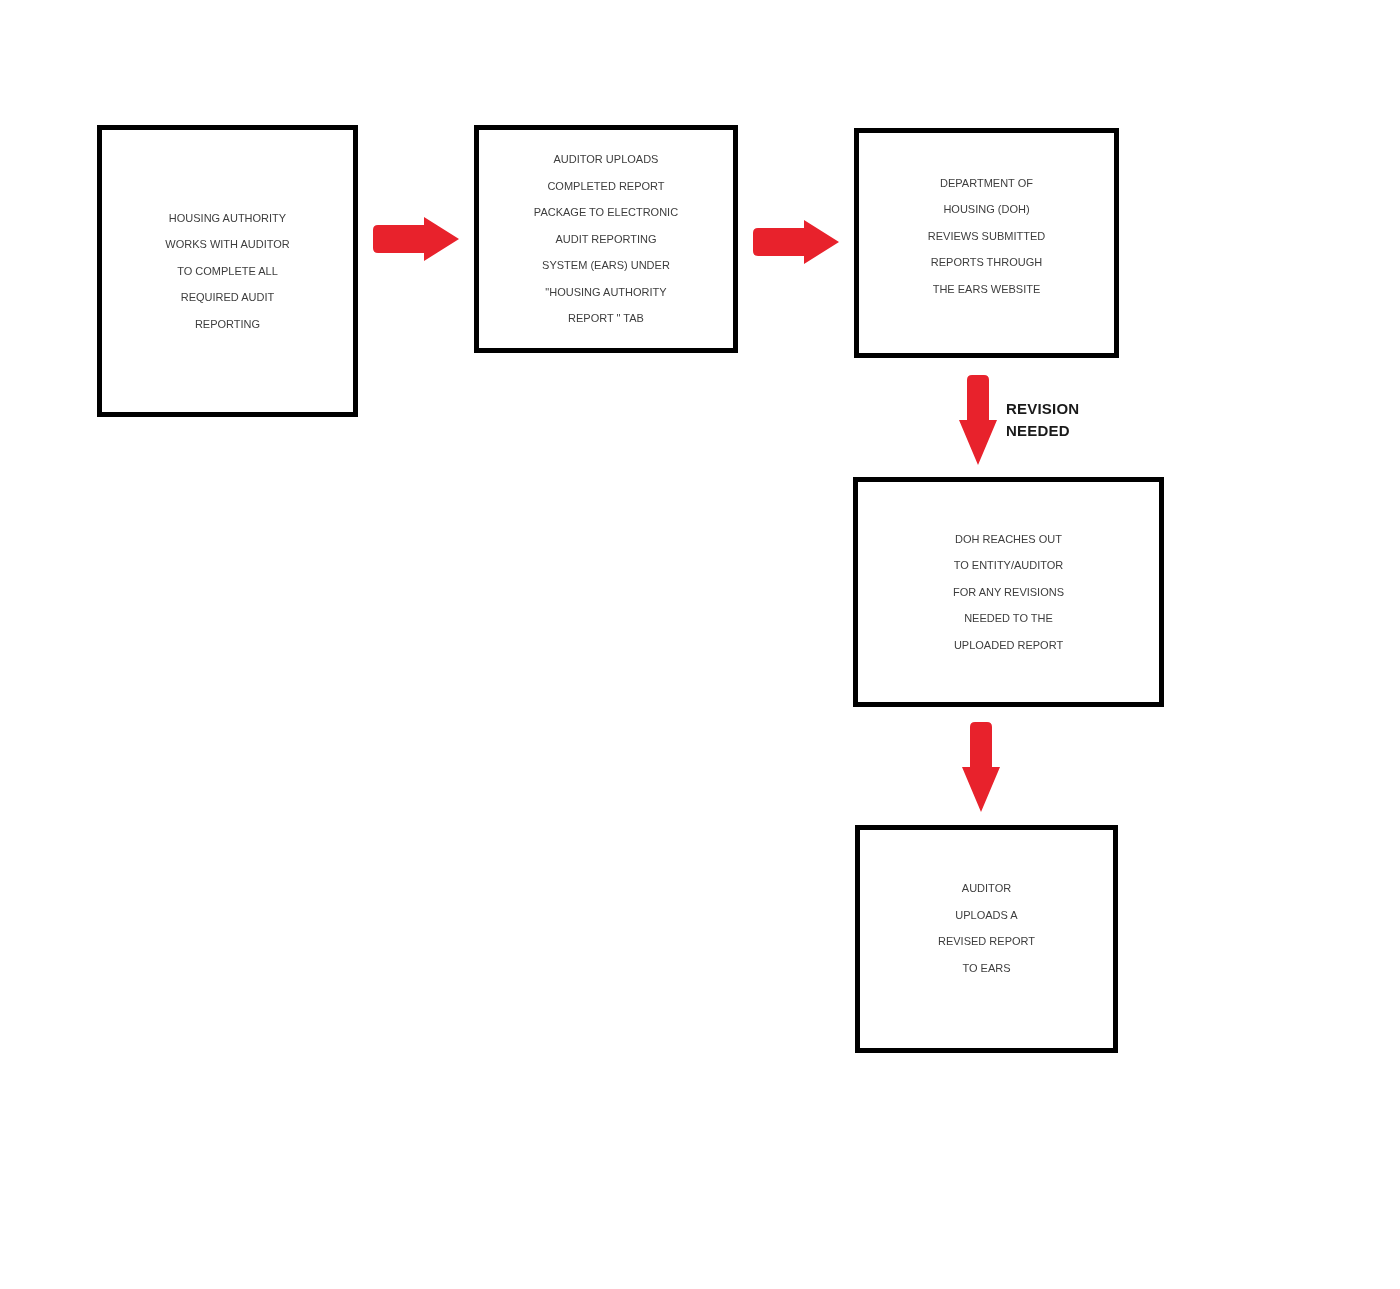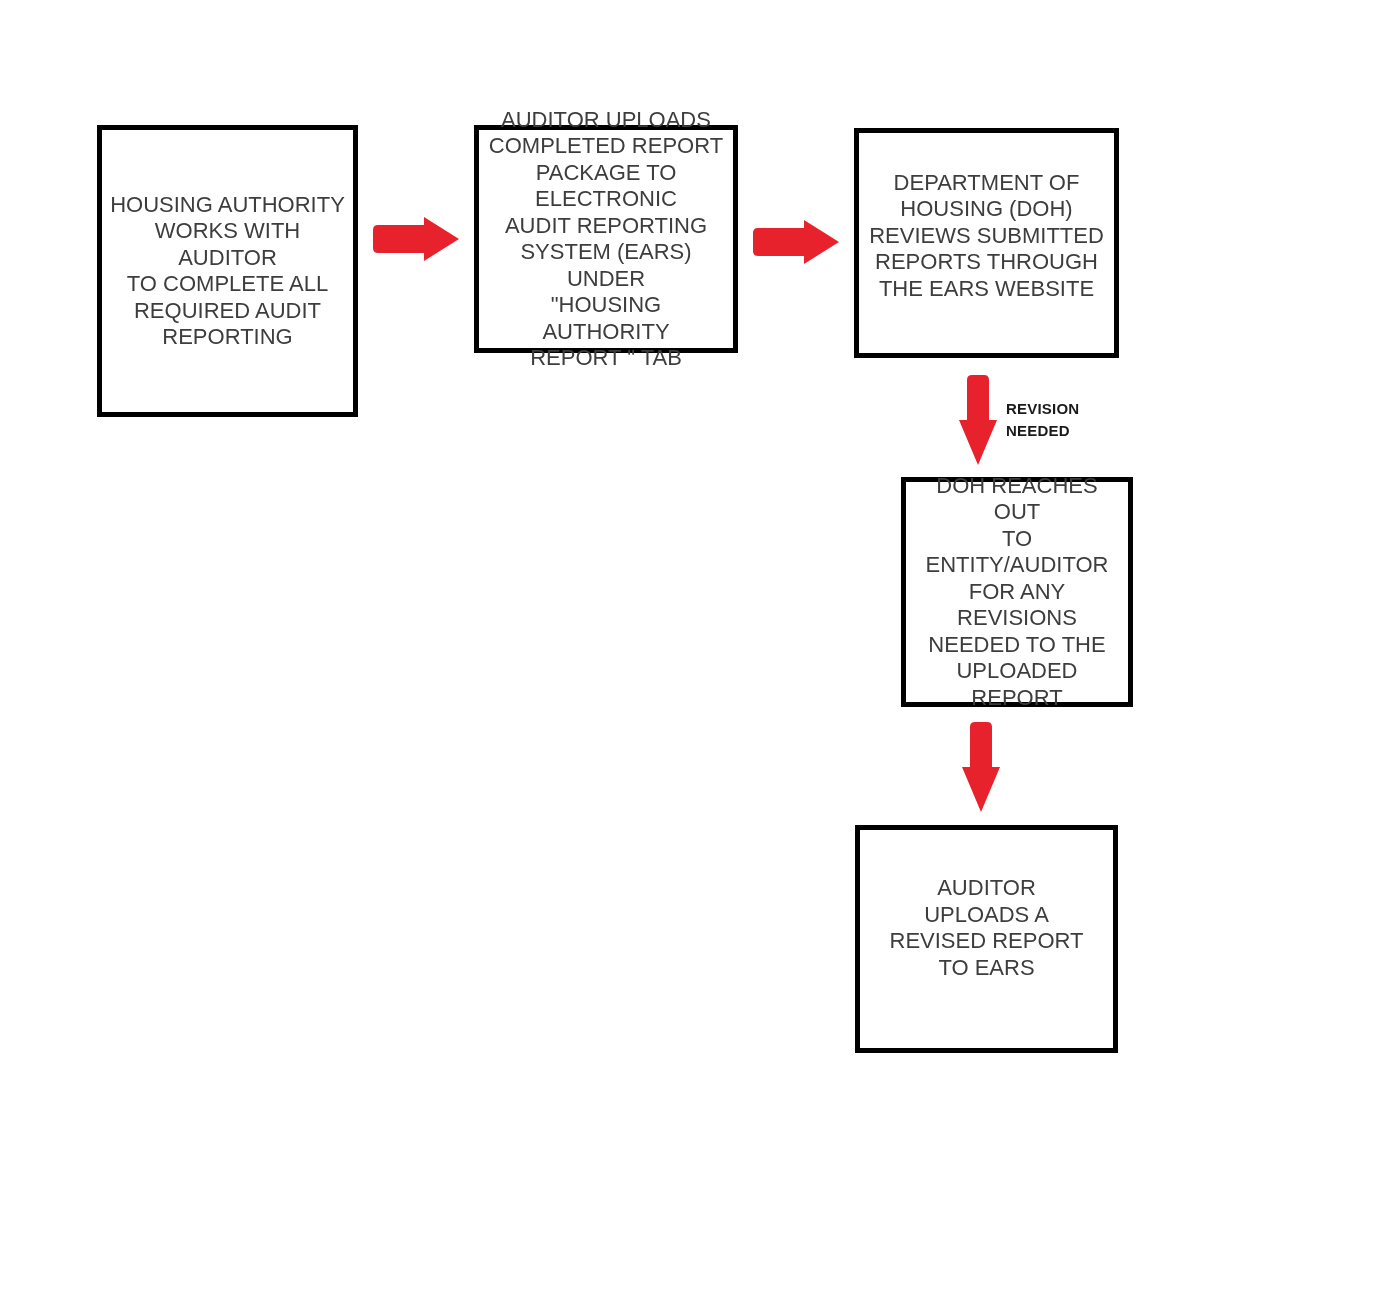--- a/index.html
+++ b/index.html
@@ -18,29 +18,29 @@
   .flow-box {
     position: absolute;
     box-sizing: border-box;
     border: 5px solid var(--box-border, #000);
     background: #ffffff;
     display: flex;
     align-items: center;
     justify-content: center;
     text-align: center;
     color: var(--box-text, #3d3d3d);
-    font-size: 22px;
+    font-size: 11px;
     line-height: 26.5px;
     white-space: pre-line;
     padding: 8px 6px;
   }
   .box-1 { left: 97px;  top: 125px; width: 261px; height: 292px; }
   .box-2 { left: 474px; top: 125px; width: 264px; height: 228px; }
   .box-3 { left: 854px; top: 128px; width: 265px; height: 230px; padding-bottom: 22px; }
-  .box-4 { left: 901px; top: 477px; width: 232px; height: 230px; }
+  .box-4 { left: 853px; top: 477px; width: 311px; height: 230px; }
   .box-5 { left: 855px; top: 825px; width: 263px; height: 228px; padding-bottom: 30px; }
   .arrow {
     position: absolute;
     display: block;
   }
   .arrow-h-1 { left: 372px; top: 216px; width: 88px; height: 46px; }
   .arrow-h-2 { left: 752px; top: 219px; width: 88px; height: 46px; }
   .arrow-v-1 { left: 958px; top: 374px; width: 40px; height: 92px; }
   .arrow-v-2 { left: 961px; top: 721px; width: 40px; height: 92px; }
   .arrow-path { fill: var(--arrow-red, #e8222c); }

